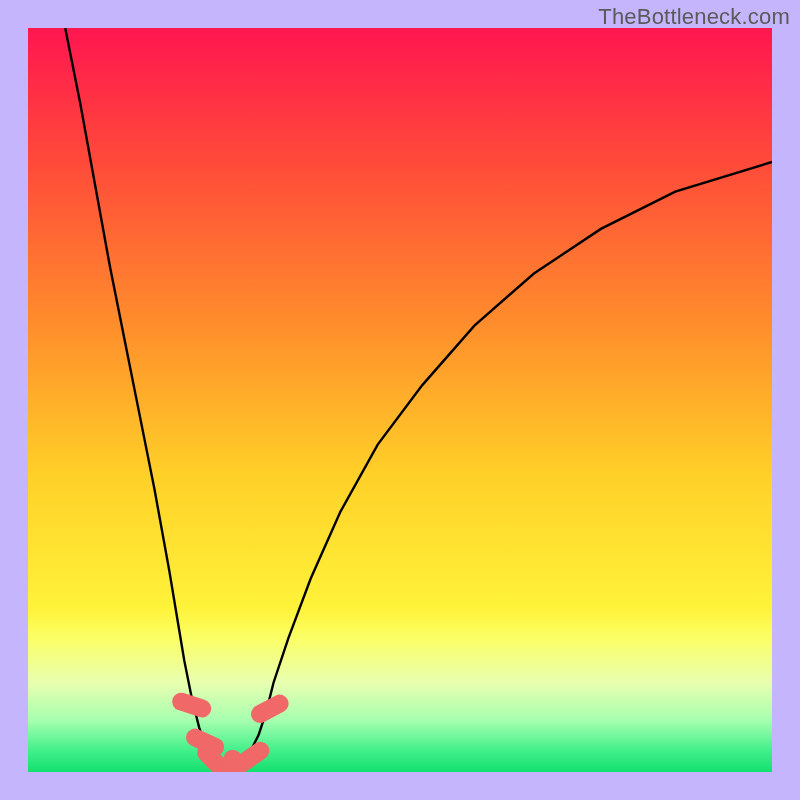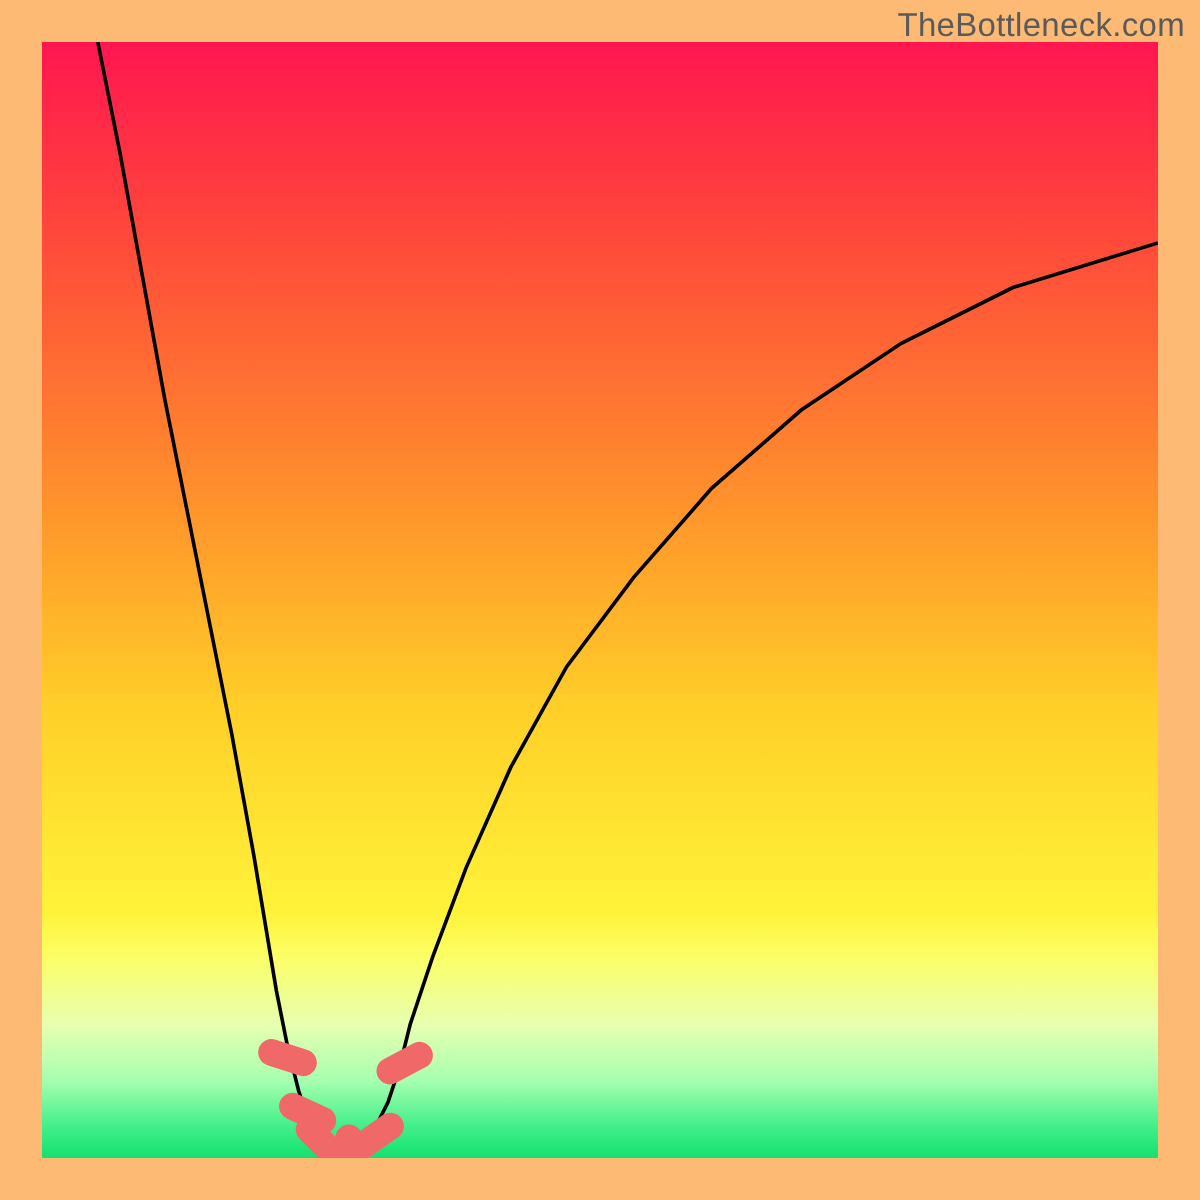--- a/index.html
+++ b/index.html
@@ -10,21 +10,21 @@
     overflow: hidden;
     background: #000;
     font-family: Arial, Helvetica, sans-serif;
   }
   .frame {
     position: absolute;
     left: 0;
     top: 0;
     width: 800px;
     height: 800px;
-    background: #fdba74;
+    background: #c4b5fd;
   }
   .plot {
     position: absolute;
     left: 28px;
     top: 28px;
     width: 744px;
     height: 744px;
   }
   .watermark {
     position: absolute;

